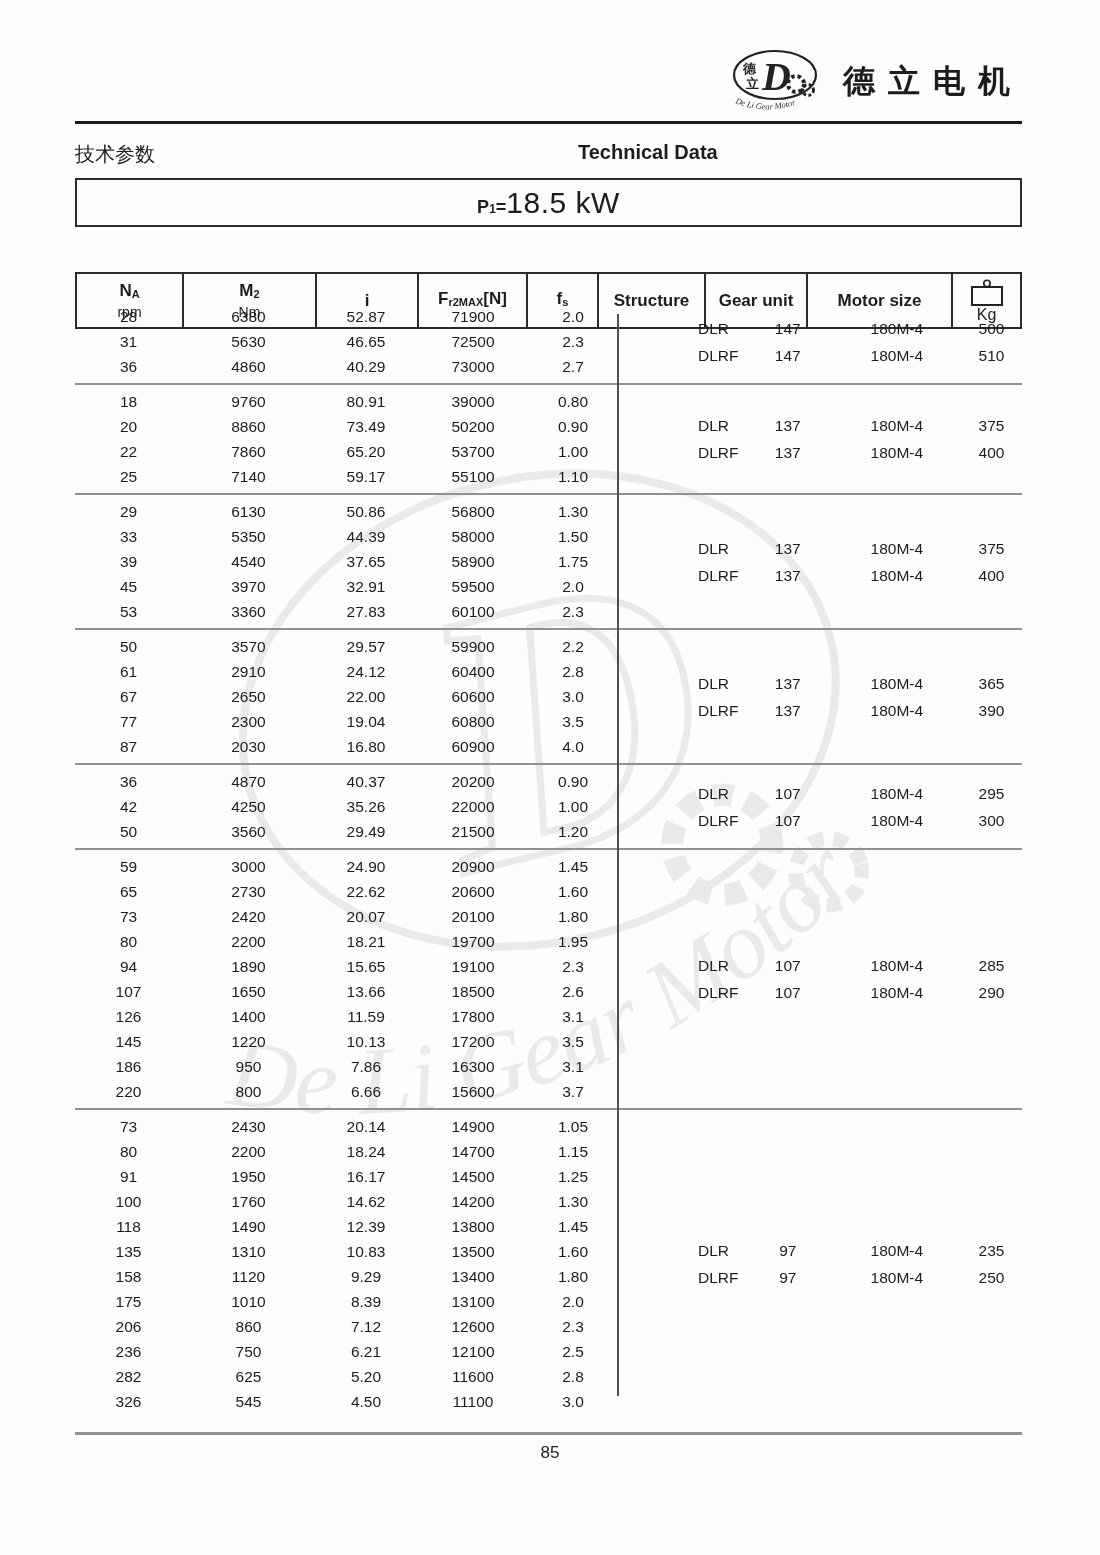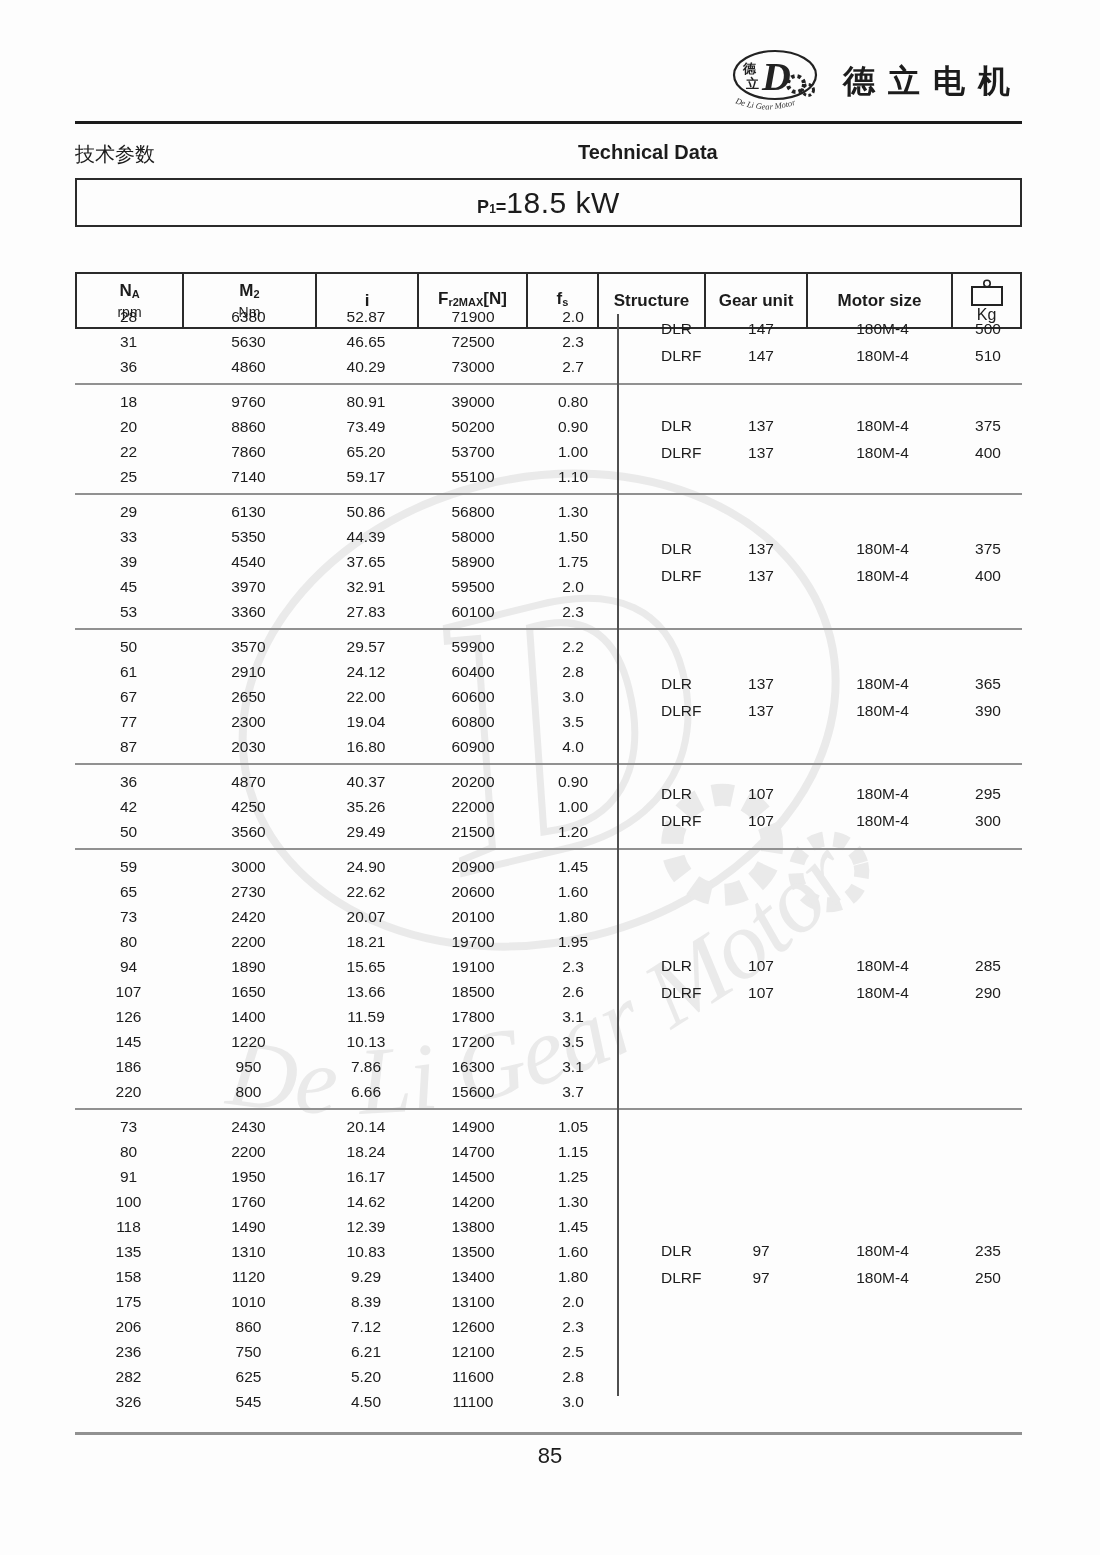--- a/index.html
+++ b/index.html
@@ -54,25 +54,25 @@
   .data-area{position:absolute;left:75px;top:300px;width:947px;z-index:1;}
   .v-divider{position:absolute;left:542px;top:14px;width:2px;height:1082px;background:#4f4f4f;}
   .block{display:flex;border-bottom:2px solid #919191;padding:4px 0;}
   .block.last{border-bottom:none;}
   .block-left{width:542px;}
   .data-row{display:flex;height:25px;line-height:25px;}
   .cell{text-align:center;font-size:15.5px;color:#1c1c1c;box-sizing:border-box;}
   .lc0{width:107px}.lc1{width:133px}.lc2{width:102px}.lc3{width:112px}.lc4{width:88px}
   .block-right{width:405px;display:flex;flex-direction:column;justify-content:center;}
   .variant-row{display:flex;height:27px;line-height:27px;}
-  .rc0{width:94px;text-align:left;padding-left:44px;}
+  .rc0{width:94px;text-align:left;padding-left:44px;margin-left:37px;}
   .rc1{width:100px}.rc2{width:143px}.rc3{width:68px}
   
   .footer-line{position:absolute;left:75px;top:1432px;width:947px;height:3px;background:#919191;z-index:1;}
-  .page-number{position:absolute;left:0;top:1443px;width:1100px;text-align:center;font-size:22px;z-index:1;}
+  .page-number{position:absolute;left:0;top:1443px;width:1100px;text-align:center;font-size:17px;z-index:1;}
 </style>
 </head>
 <body>
 
 <div class="page">
 
   <svg class="watermark" width="840" height="700" viewBox="0 0 840 700" xmlns="http://www.w3.org/2000/svg">
     <g transform="rotate(-14 420 340)" fill="none" stroke="#6e6e6e">
       <ellipse cx="430" cy="255" rx="300" ry="232" stroke-width="8"></ellipse>
       <text x="320" y="395" font-family="Liberation Serif, serif" font-style="italic" font-weight="bold" font-size="370" fill="none" stroke="#6e6e6e" stroke-width="7">D</text>

